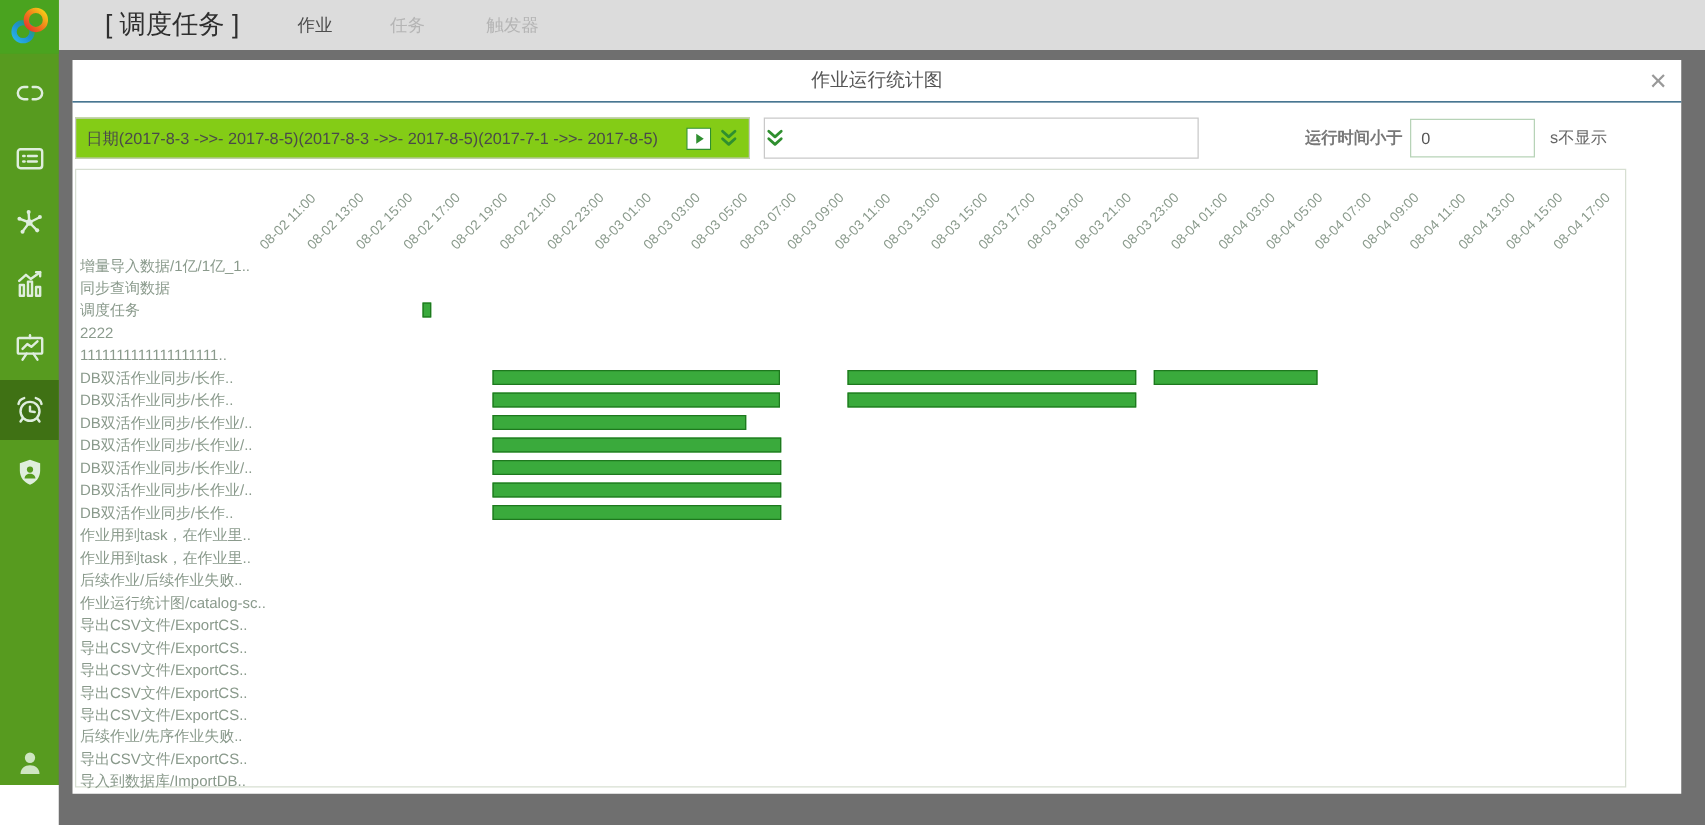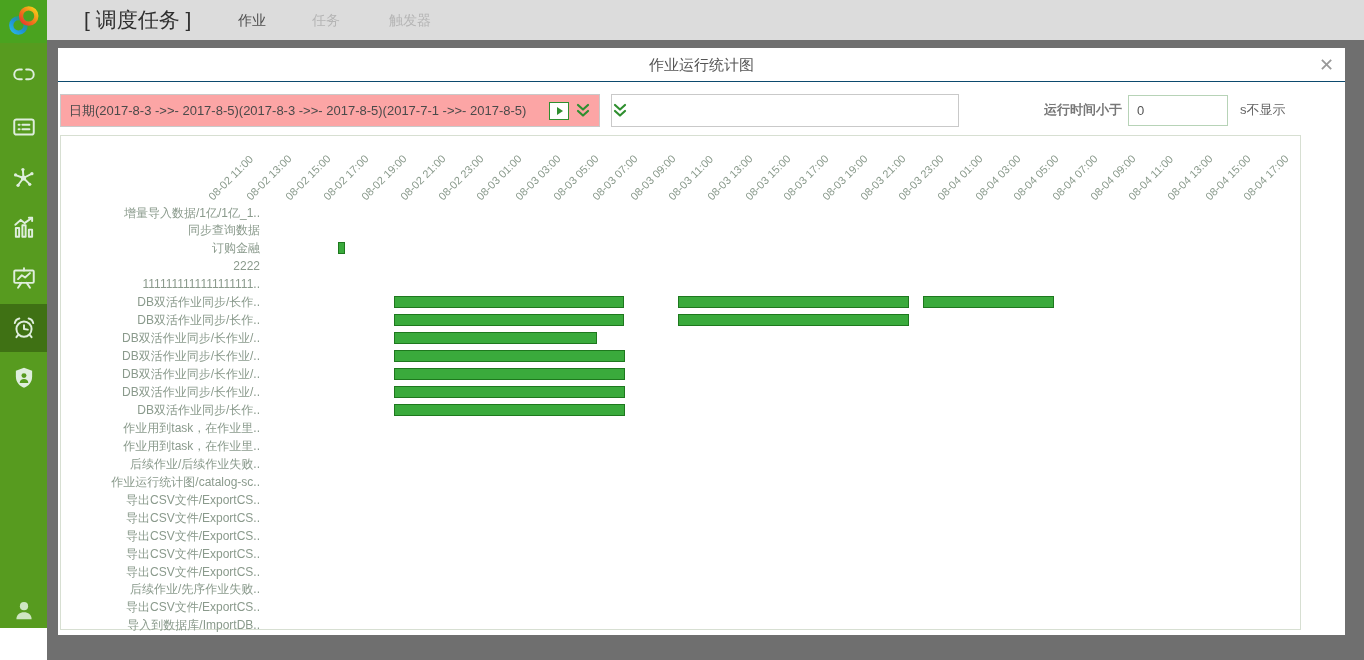--- a/index.html
+++ b/index.html
@@ -21,35 +21,35 @@
   .side-item.active { background:#3f7114; }
   .side-item svg { display:block; }
 
   
   .panel { position:absolute; left:58px; top:48px; width:1287px; height:587px; background:#ffffff; }
   .panel-header { position:absolute; left:0; top:0; width:100%; height:34px; border-bottom:1px solid #0c4a6e; }
   .panel-title { display:block; text-align:center; line-height:34px; font-size:15px; color:#555; }
   .close-x { position:absolute; right:11px; top:5px; font-size:18px; color:#999; cursor:pointer; line-height:24px; }
 
   
-  .date-box { position:absolute; left:60px; top:94px; width:540px; height:33px; background:#fca5a5; border:1px solid #c9c9c9; display:flex; align-items:center; cursor:pointer; }
+  .date-box { position:absolute; left:60px; top:94px; width:540px; height:33px; background:#84cc16; border:1px solid #c9c9c9; display:flex; align-items:center; cursor:pointer; }
   .date-text { flex:1; padding-left:8px; font-size:13px; color:#4a4a4a; white-space:nowrap; overflow:hidden; }
   .date-icons { display:flex; align-items:center; gap:6px; padding-right:8px; }
   .type-box { position:absolute; left:611px; top:94px; width:348px; height:33px; background:#fff; border:1px solid #c9c9c9; display:flex; align-items:center; cursor:pointer; }
   .type-text { flex:1; padding-left:10px; font-size:13px; color:#4a4a4a; }
   .type-box .chev { margin-right:10px; }
   .runtime-label { position:absolute; left:1038px; top:101px; width:84px; text-align:right; font-size:13px; color:#777;font-weight:bold; }
   .runtime-input { position:absolute; left:1128px; top:95px; width:100px; height:31px; border:1px solid #b7d3b7; padding-left:8px; font-size:13px; color:#555; font-family:inherit; outline:none; }
   .runtime-suffix { position:absolute; left:1240px; top:101px; font-size:13px; color:#666; }
 
   
   .chart-box { position:absolute; left:60px; top:135px; width:1241px; height:495px; background:#fff; border:1px solid #d7dfd2; }
   #chart-layer { position:absolute; left:0; top:0; width:1364px; height:660px; }
   .axis-label { position:absolute; white-space:nowrap; font-size:11px; line-height:14px; color:#8a9a8c; transform:rotate(-45deg); transform-origin:left bottom; }
-  .row-label { position:absolute; left:64px; width:196px; text-align:right; font-size:12px; line-height:16px; color:#8a9a8c; white-space:nowrap; }
+  .row-label { position:absolute; left:64px; width:196px; font-size:12px; line-height:16px; color:#8a9a8c; white-space:nowrap; }
   .gantt-bar { position:absolute; height:12px; border-style:solid; border-width:1px; }
 
   .icon-stroke { fill:none; stroke:#dfeedd; stroke-width:1.8; stroke-linecap:round; stroke-linejoin:round; }
 </style>
 </head>
 <body>
 
 <header class="app-header">
   <span class="app-title">[ 调度任务 ]</span>
   <span class="tab tab1 active">作业</span>
@@ -209,21 +209,21 @@
     <div class="axis-label" style="left: 982px; top: 189px;">08-04 03:00</div>
     <div class="axis-label" style="left: 1020.35px; top: 189px;">08-04 05:00</div>
     <div class="axis-label" style="left: 1058.7px; top: 189px;">08-04 07:00</div>
     <div class="axis-label" style="left: 1097.05px; top: 189px;">08-04 09:00</div>
     <div class="axis-label" style="left: 1135.4px; top: 189px;">08-04 11:00</div>
     <div class="axis-label" style="left: 1173.75px; top: 189px;">08-04 13:00</div>
     <div class="axis-label" style="left: 1212.1px; top: 189px;">08-04 15:00</div>
     <div class="axis-label" style="left: 1250.45px; top: 189px;">08-04 17:00</div>
     <div class="row-label" style="top: 204.5px;">增量导入数据/1亿/1亿_1..</div>
     <div class="row-label" style="top: 222.45px;">同步查询数据</div>
-    <div class="row-label" style="top: 240.4px;">订购金融</div>
+    <div class="row-label" style="top: 240.4px;">调度任务</div>
     <div class="row-label" style="top: 258.35px;">2222</div>
     <div class="row-label" style="top: 276.3px;">1111111111111111111..</div>
     <div class="row-label" style="top: 294.25px;">DB双活作业同步/长作..</div>
     <div class="row-label" style="top: 312.2px;">DB双活作业同步/长作..</div>
     <div class="row-label" style="top: 330.15px;">DB双活作业同步/长作业/..</div>
     <div class="row-label" style="top: 348.1px;">DB双活作业同步/长作业/..</div>
     <div class="row-label" style="top: 366.05px;">DB双活作业同步/长作业/..</div>
     <div class="row-label" style="top: 384px;">DB双活作业同步/长作业/..</div>
     <div class="row-label" style="top: 401.95px;">DB双活作业同步/长作..</div>
     <div class="row-label" style="top: 419.9px;">作业用到task，在作业里..</div>

